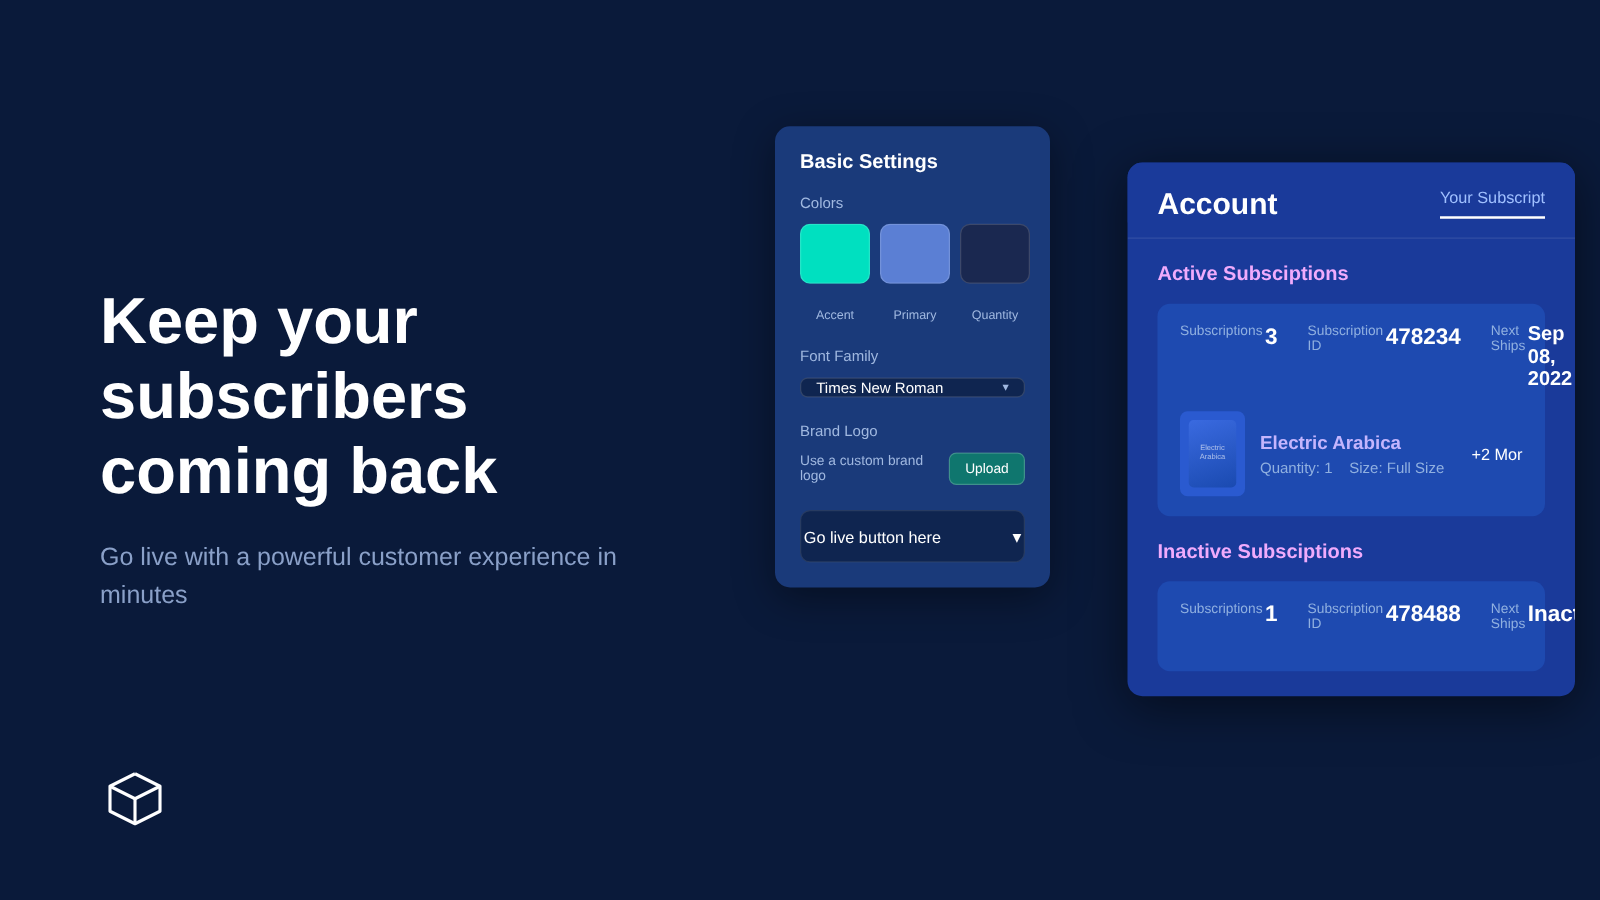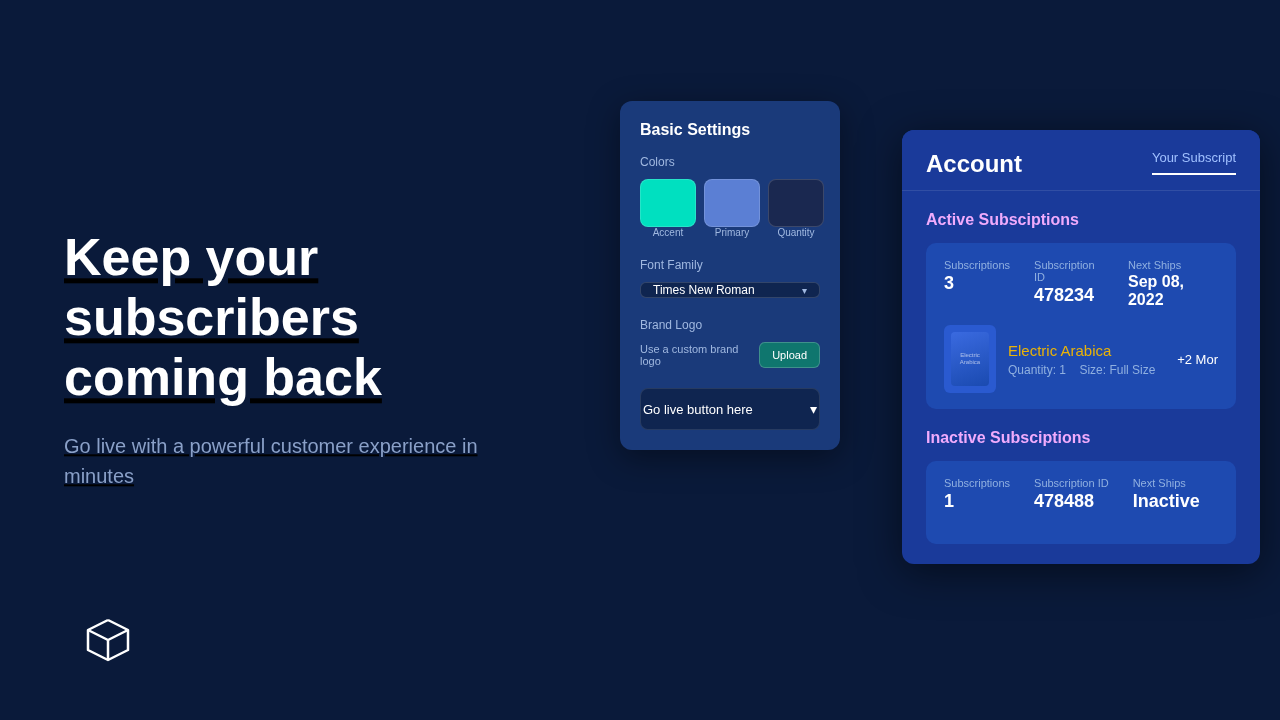--- a/index.html
+++ b/index.html
@@ -17,25 +17,24 @@
       width: 1280px;
       height: 720px;
       position: relative;
       display: flex;
       align-items: center;
     }
 
     
     .left-content {
       position: absolute;
-      left: 64px;
+      left: 80px;
       top: 50%;
       transform: translateY(-50%);
       max-width: 480px;
-      text-decoration: underline;
     }
 
     .headline {
       color: #ffffff;
       font-size: 52px;
       font-weight: 700;
       line-height: 1.15;
       margin-bottom: 24px;
     }
 
@@ -98,21 +97,21 @@
     .colors-row {
       display: flex;
       gap: 8px;
       margin-bottom: 20px;
     }
 
     .color-swatch {
       display: flex;
       flex-direction: column;
       align-items: center;
-      gap: 0;
+      gap: 20px;
     }
 
     .swatch-box {
       width: 56px;
       height: 48px;
       border-radius: 8px;
       border: 1px solid rgba(255,255,255,0.15);
     }
 
     .swatch-label {
@@ -252,21 +251,21 @@
     }
 
     .sub-stats-row {
       display: flex;
       gap: 24px;
       margin-bottom: 16px;
     }
 
     .sub-stat {
       display: flex;
-      flex-direction: column;
+      flex-direction: row;
       gap: 2px;
     }
 
     .sub-stat-label {
       color: #90b0e0;
       font-size: 11px;
     }
 
     .sub-stat-value {
       color: #ffffff;
@@ -312,23 +311,23 @@
       font-size: 6px;
       text-align: center;
       line-height: 1.2;
     }
 
     .product-info {
       flex: 1;
     }
 
     .product-name {
-      color: #eab308;
+      color: #c4b5fd;
       font-size: 15px;
-      font-weight: 400;
+      font-weight: 700;
       margin-bottom: 4px;
     }
 
     .product-details {
       color: #90b0e0;
       font-size: 12px;
     }
 
     .product-more {
       color: #ffffff;

